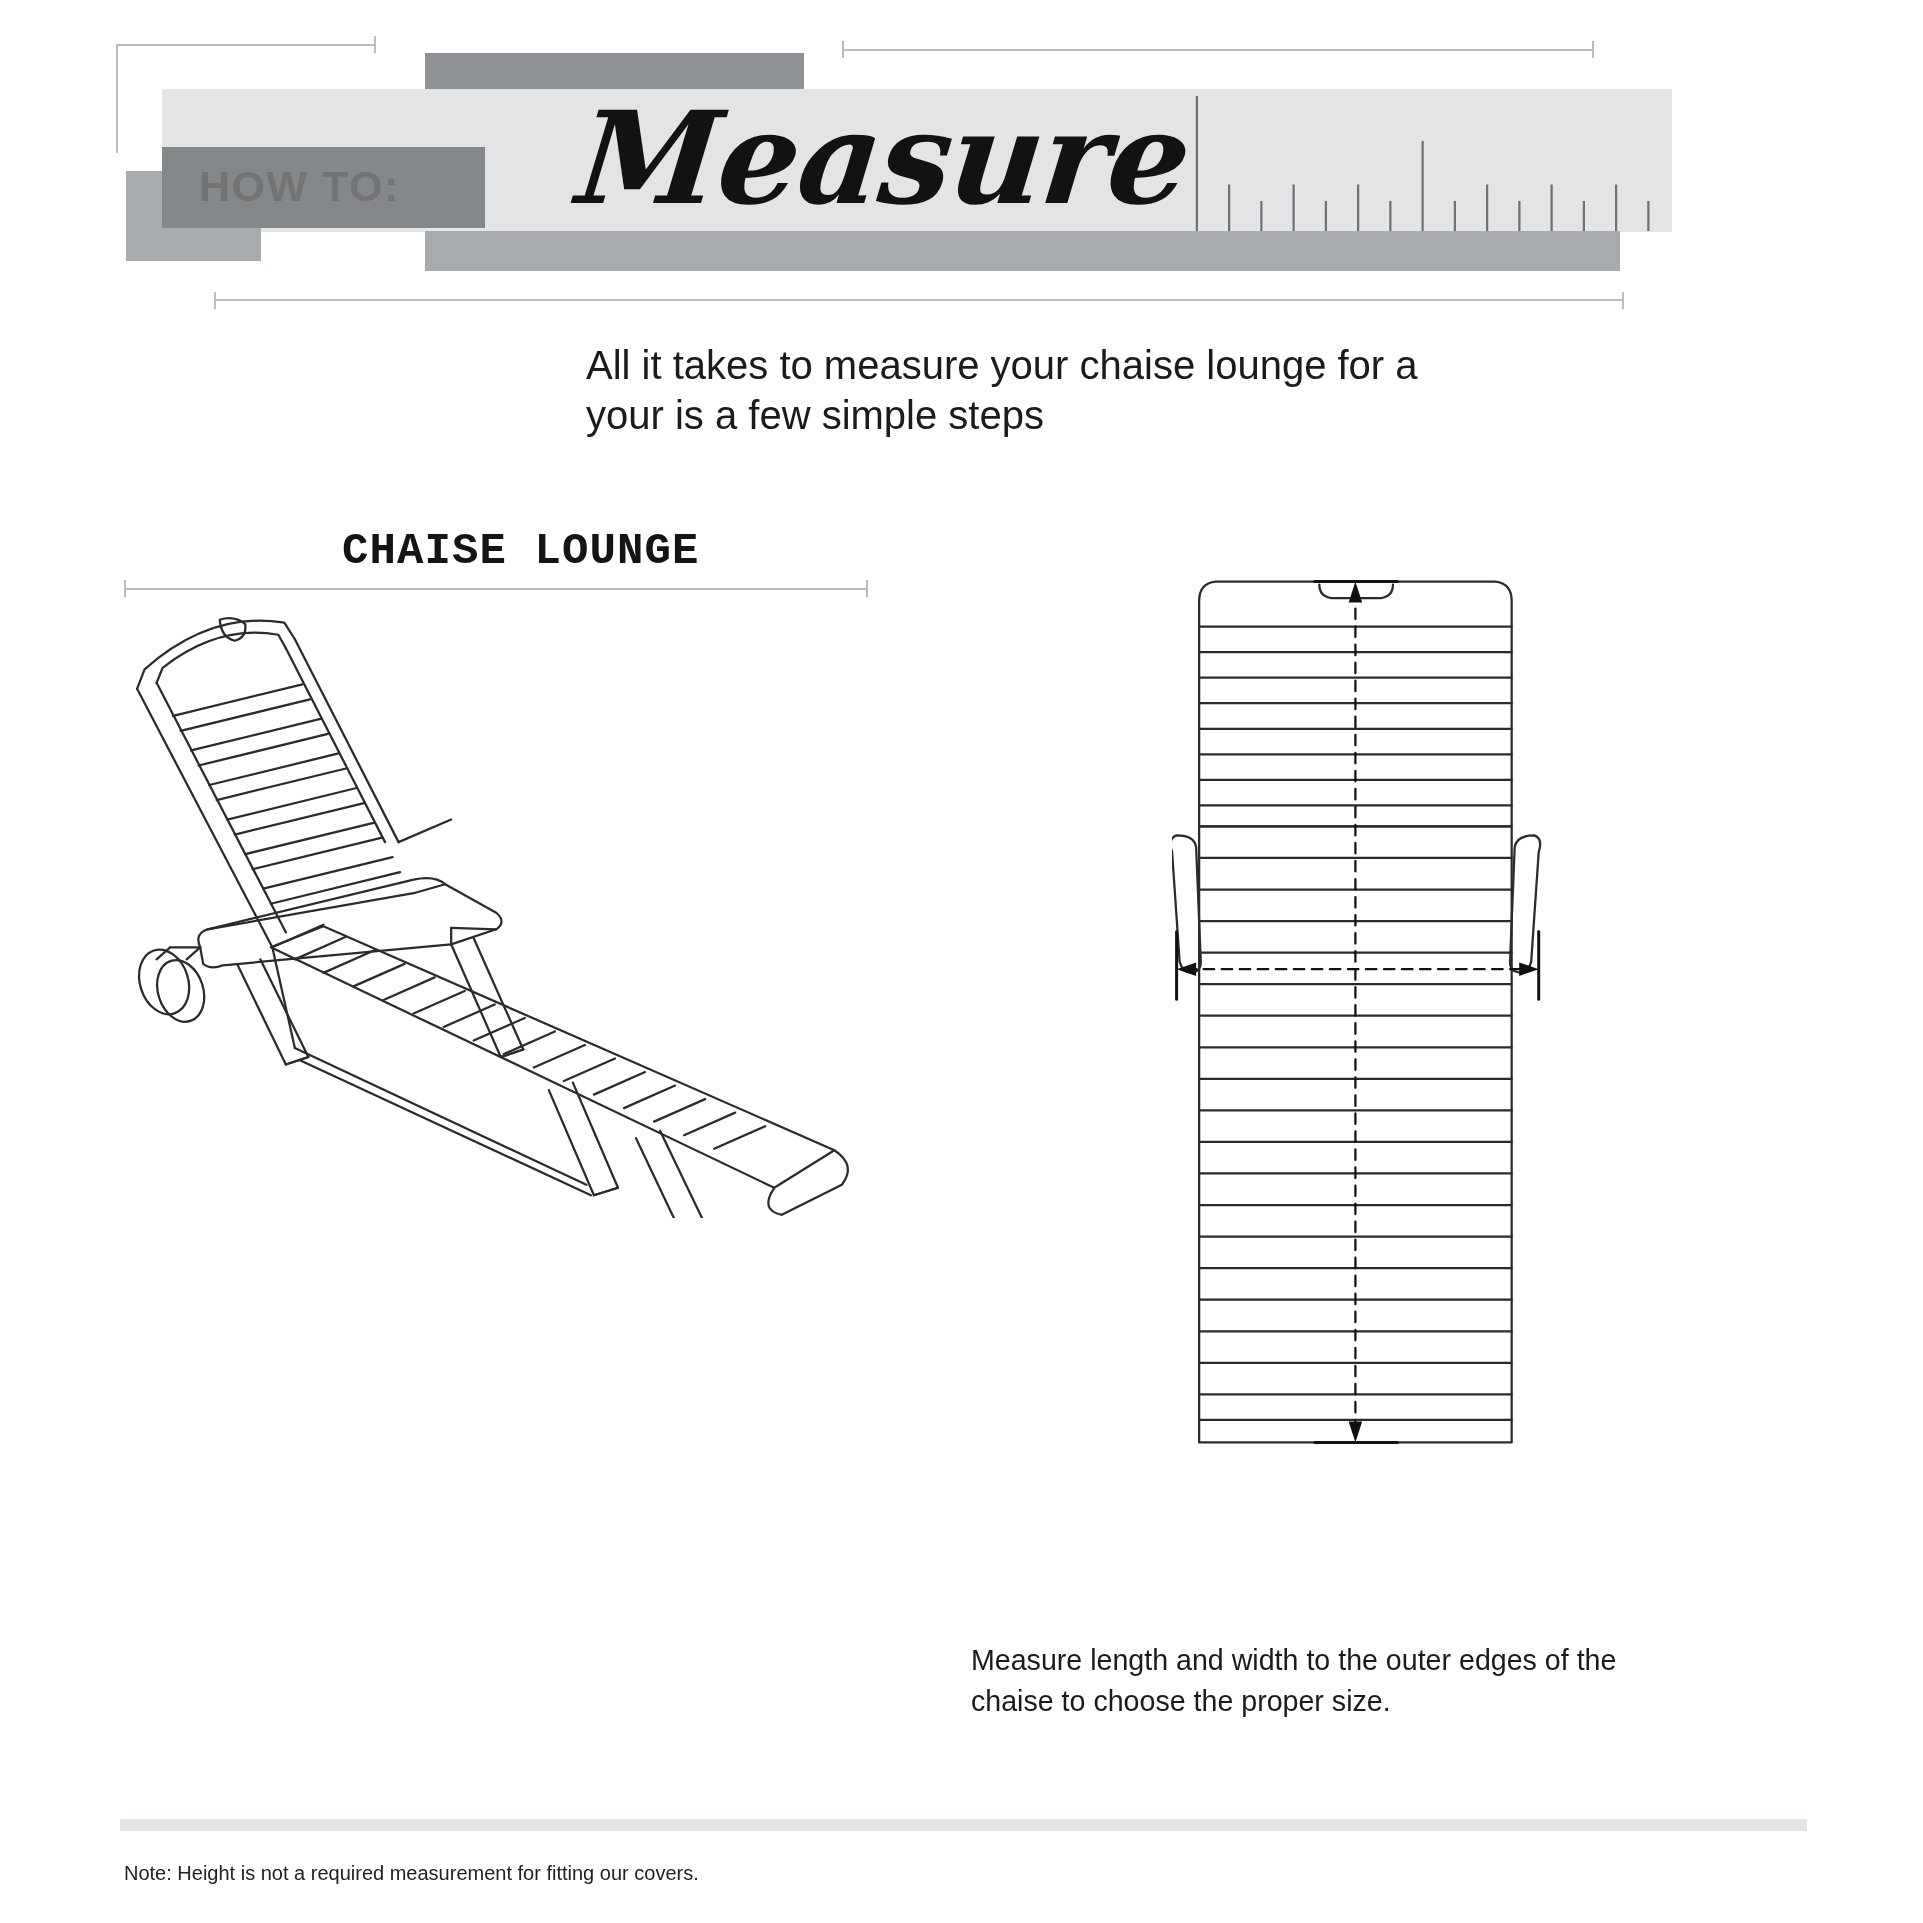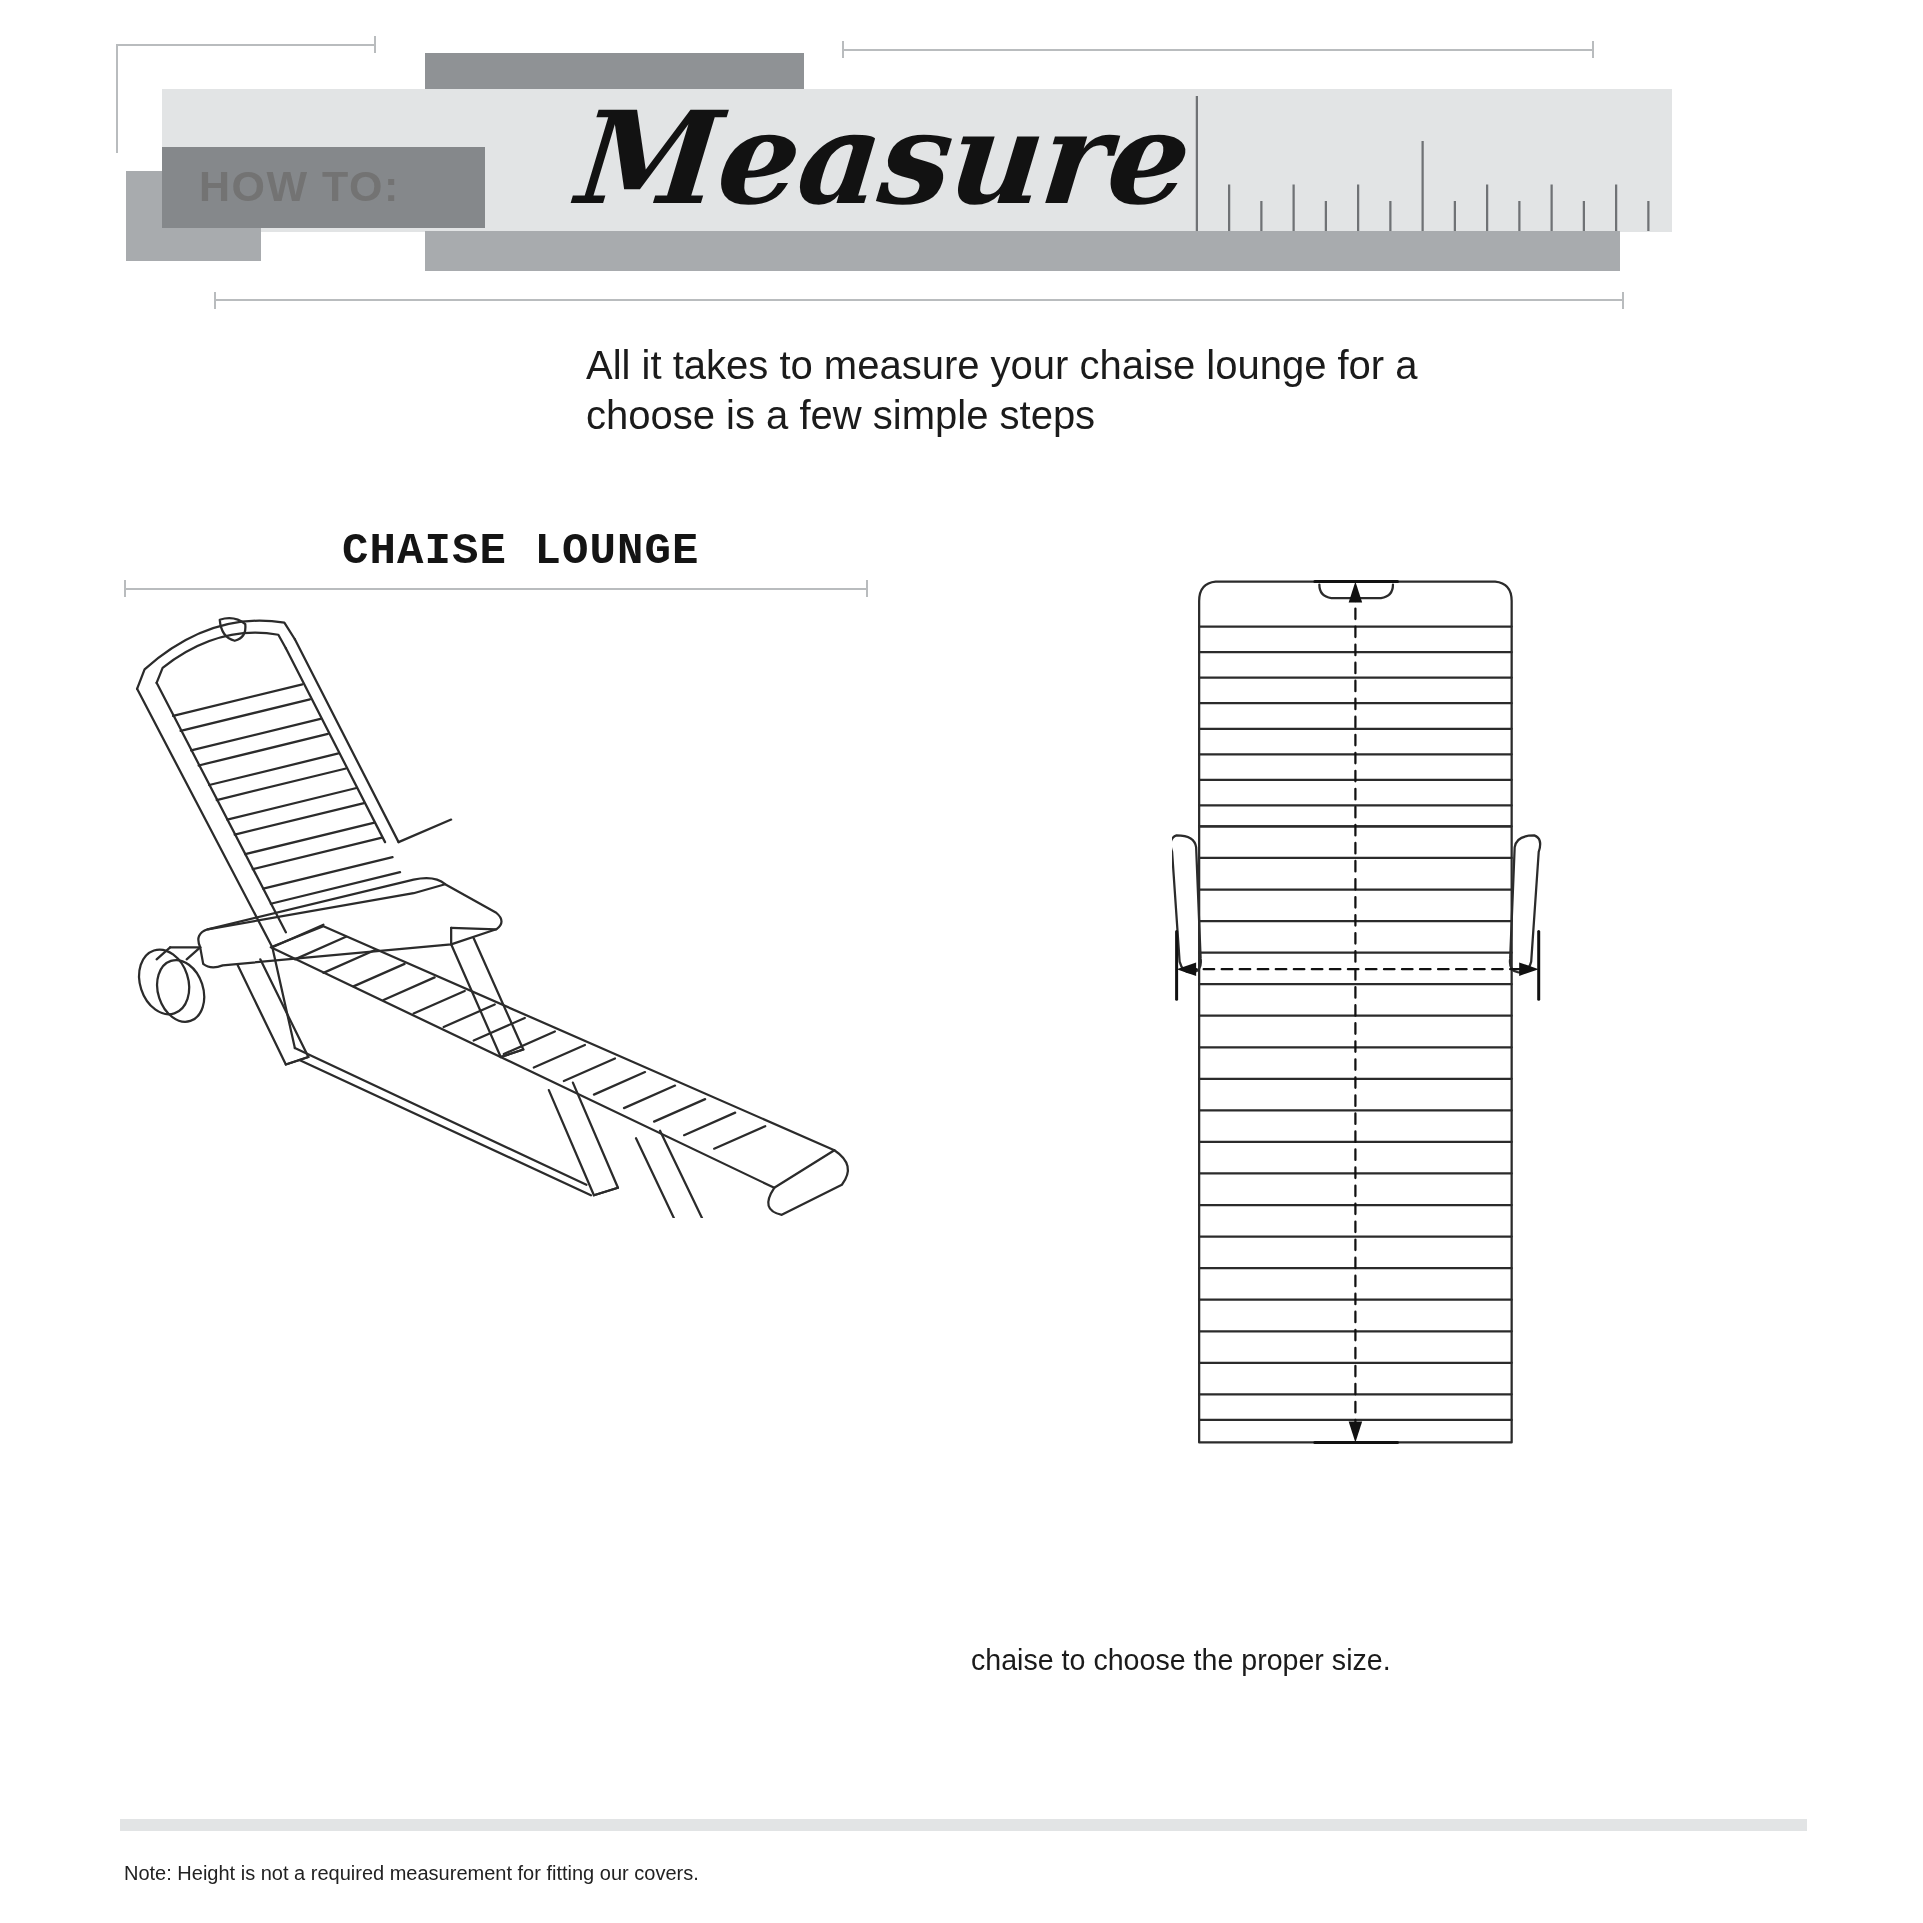--- a/index.html
+++ b/index.html
@@ -257,21 +257,21 @@
     </svg>
   </div>
 
   <div class="hdr-dim-bottom"></div>
   <div class="hdr-dim-bottom-cap-l"></div>
   <div class="hdr-dim-bottom-cap-r"></div>
 </div>
 
 <div class="subtitle">
   <div>All it takes to measure your chaise lounge for a</div>
-  <div>choose is a few simple steps</div>
+  <div>your is a few simple steps</div>
 </div>
 
 <div class="section-label">CHAISE LOUNGE</div>
 <div class="label-rule"></div>
 <div class="label-rule-cap-l"></div>
 <div class="label-rule-cap-r"></div>
 
 <div class="illus-perspective">
 <svg width="804" height="624" viewBox="0 0 1070 830" fill="none" stroke="#2b2b2b" stroke-width="3" stroke-linejoin="round" stroke-linecap="round">
 
@@ -398,18 +398,19 @@
 
   <line x1="190" y1="14" x2="300" y2="14" stroke="#111" stroke-width="4"></line>
   <line x1="190" y1="1160" x2="300" y2="1160" stroke="#111" stroke-width="4"></line>
   <line x1="244" y1="26" x2="244" y2="1148" stroke="#111" stroke-width="3" stroke-dasharray="14 10"></line>
   <path d="M 244 14 L 235 42 L 253 42 Z" fill="#111" stroke="none"></path>
   <path d="M 244 1160 L 235 1132 L 253 1132 Z" fill="#111" stroke="none"></path>
 </svg>
 </div>
 
 <div class="instructions">
+  <div>Measure length and width to the outer edges of the</div>
   <div>chaise to choose the proper size.</div>
 </div>
 
 <div class="footer-bar"></div>
 <div class="footer-note">Note: Height is not a required measurement for fitting our covers.</div>
 
 
 </body></html>

